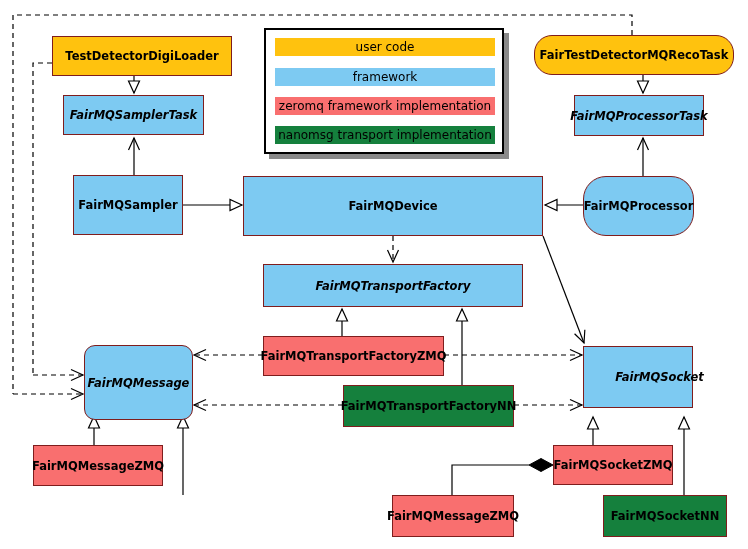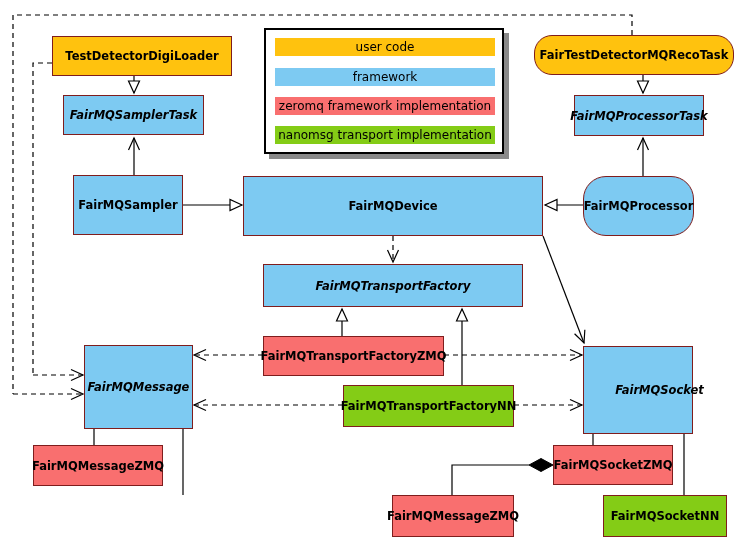--- a/index.html
+++ b/index.html
@@ -9,21 +9,21 @@
   }
   .wires{position:absolute;left:0;top:0;width:748px;height:549px;pointer-events:none;}
   .node{
     position:absolute;display:flex;align-items:center;justify-content:center;
     border:1px solid #7f1d1d;box-sizing:border-box;
     font-size:11.5px;font-weight:bold;color:#000;white-space:nowrap;text-align:left;
   }
   .user{background:#FFC20E;}
   .framework{background:#7DCAF2;}
   .zmq{background:#F96F6F;}
-  .nn{background:#84cc16;}
+  .nn{background:#15803d;}
   .abstract{font-style:italic;}
   .legend{
     position:absolute;left:264px;top:28px;width:240px;height:126px;
     background:#ffffff;border:2px solid #000;box-sizing:border-box;
     box-shadow:5px 5px 0 #8a8a8a;
   }
   .legend-bar{
     position:absolute;left:9px;width:220px;height:18px;
     display:flex;align-items:center;justify-content:center;
     font-size:12px;color:#000;white-space:nowrap;
@@ -93,22 +93,22 @@
   <div class="node framework abstract" style="left:574px;top:95px;width:130px;height:41px;">FairMQProcessorTask</div>
 
   <div class="node framework" style="left:243px;top:176px;width:300px;height:60px;">FairMQDevice</div>
   <div class="node framework" style="left:73px;top:175px;width:110px;height:60px;">FairMQSampler</div>
   <div class="node framework" style="left:583px;top:176px;width:111px;height:60px;border-radius:23px;">FairMQProcessor</div>
 
   <div class="node framework abstract" style="left:263px;top:264px;width:260px;height:43px;">FairMQTransportFactory</div>
   <div class="node zmq" style="left:263px;top:336px;width:181px;height:40px;">FairMQTransportFactoryZMQ</div>
   <div class="node nn" style="left:343px;top:385px;width:171px;height:42px;">FairMQTransportFactoryNN</div>
 
-  <div class="node framework abstract" style="left:84px;top:345px;width:109px;height:84px;">FairMQMessage</div>
-  <div class="node framework abstract" style="left:583px;top:346px;width:110px;height:88px;padding-left:43px;">FairMQSocket</div>
+  <div class="node framework abstract" style="left:84px;top:345px;width:109px;height:75px;border-radius:11px;">FairMQMessage</div>
+  <div class="node framework abstract" style="left:583px;top:346px;width:110px;height:62px;padding-left:43px;">FairMQSocket</div>
 
   <div class="node zmq" style="left:33px;top:445px;width:130px;height:41px;">FairMQMessageZMQ</div>
 
   <div class="node zmq" style="left:392px;top:495px;width:122px;height:42px;">FairMQMessageZMQ</div>
   <div class="node zmq" style="left:553px;top:445px;width:120px;height:40px;">FairMQSocketZMQ</div>
   <div class="node nn" style="left:603px;top:495px;width:124px;height:42px;">FairMQSocketNN</div>
 
 </div>
 
 </body></html>

